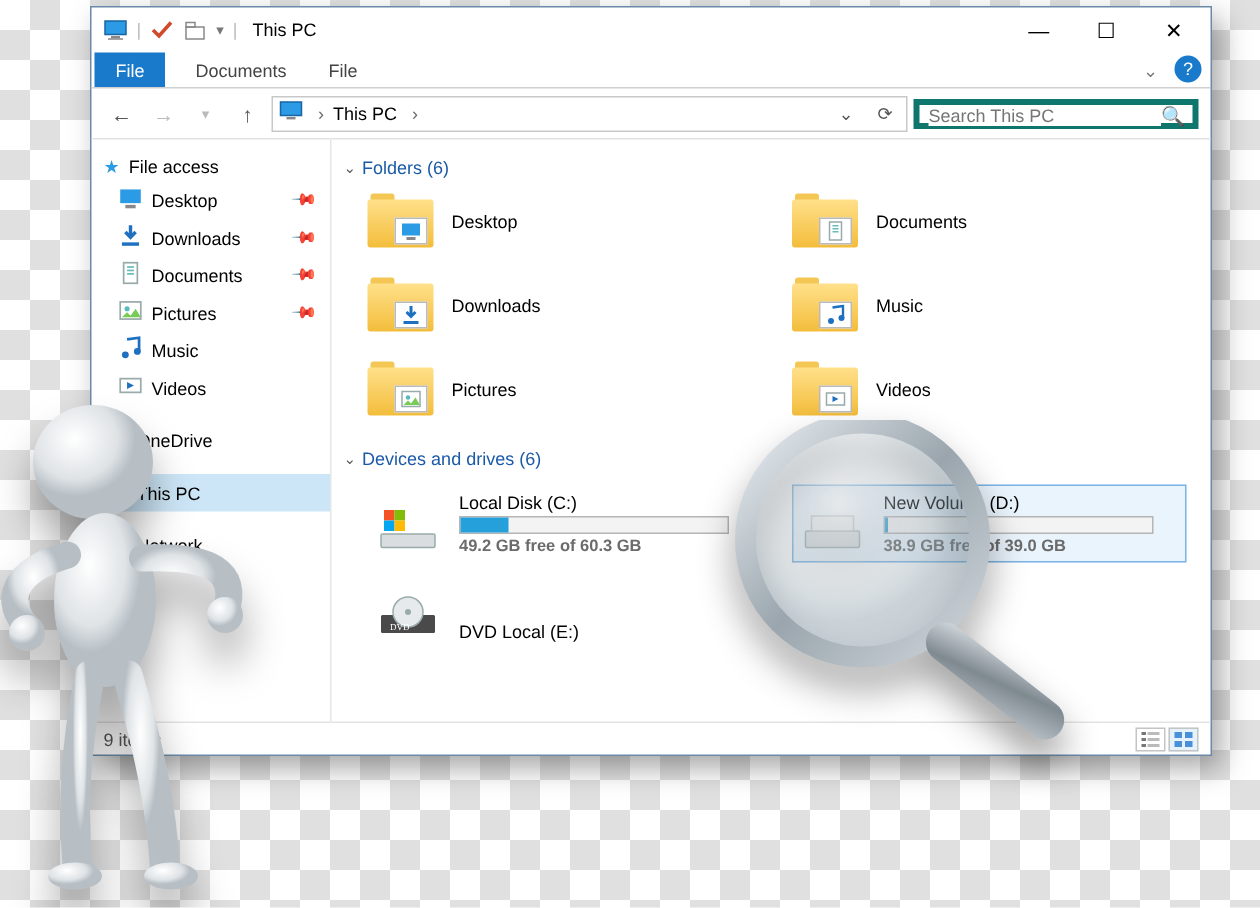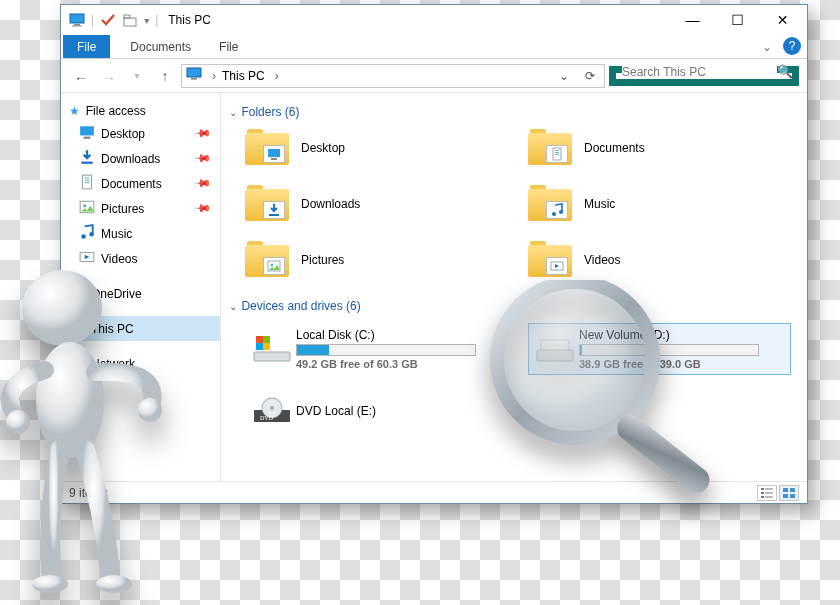--- a/index.html
+++ b/index.html
@@ -83,22 +83,22 @@
     display: flex; align-items: center;
     padding: 0 4px;
     gap: 6px;
     font-size: 12px;
   }
   .addr .crumb-sep::after { content: "›"; color:#666; margin-left:4px; }
   .addr .grow { flex:1 }
   .addr .addr-btn { width: 20px; text-align:center; color:#555; }
   .search {
     width: 190px; height: 20px;
-    border: 7px solid #0f766e;
-    display: flex; align-items: flex-end;
+    border: 4px solid #0f766e;
+    display: flex; align-items: flex-start;
     padding: 0 6px; color:#777;
   }
   .search input {
     border:none; outline:none; flex:1; font: inherit; color:#333;
   }
 
   
   .body { display:flex; height: calc(100% - 30px - 24px - 34px - 22px); }
   .navpane {
     width: 160px;
@@ -158,21 +158,21 @@
   .folder-icon .inset svg { width:14px; height:14px; }
 
   .drives {
     display:grid;
     grid-template-columns: 1fr 1fr;
     column-gap: 20px;
     row-gap: 14px;
     padding: 4px 8px 8px 20px;
   }
   .drive-item {
-    display:flex; gap:2px; align-items:center;
+    display:flex; gap:12px; align-items:flex-end;
     padding:4px; border:1px solid transparent;
   }
   .drive-item.selected { border:1px solid #7bb4e3; background:#eaf4fd; }
   .drive-icon { width:44px; height:34px; display:flex; align-items:center; justify-content:center; }
   .drive-meta { display:flex; flex-direction:column; gap:2px; flex:1; }
   .bar {
     width: 180px; height:12px;
     border:1px solid #b5b5b5;
     background:#f3f3f3;
     position:relative;

